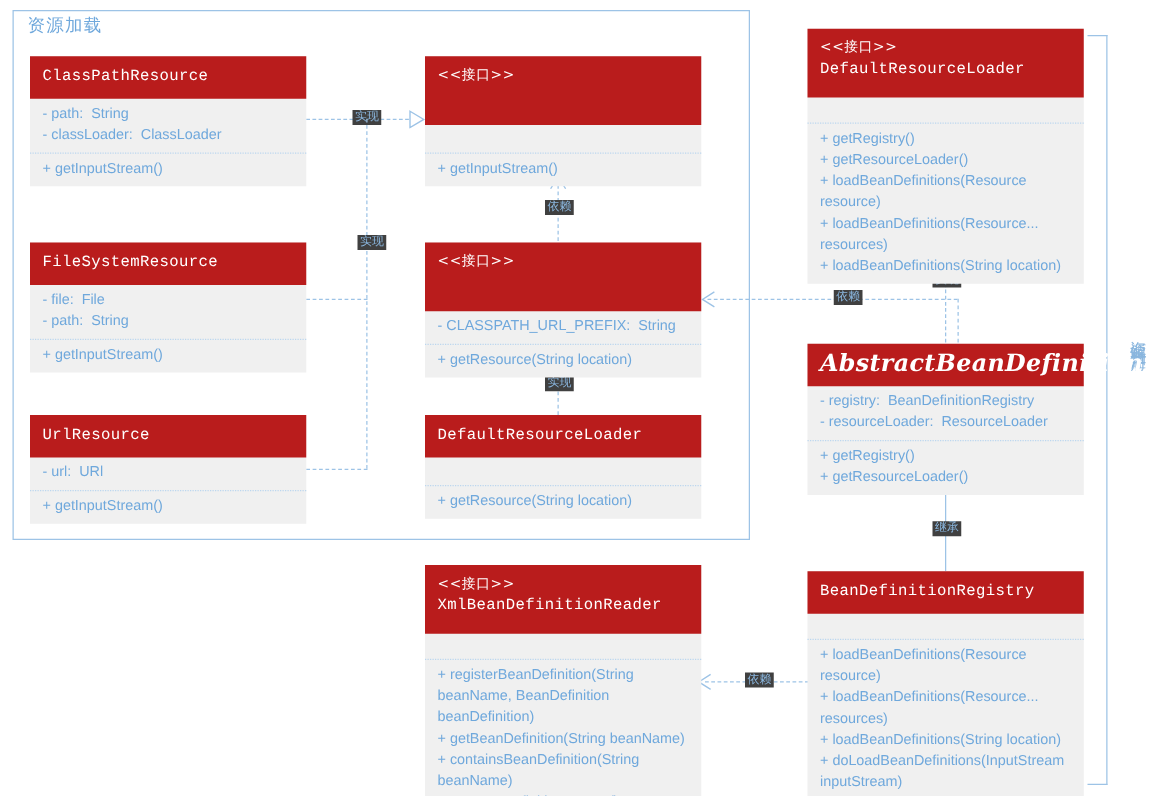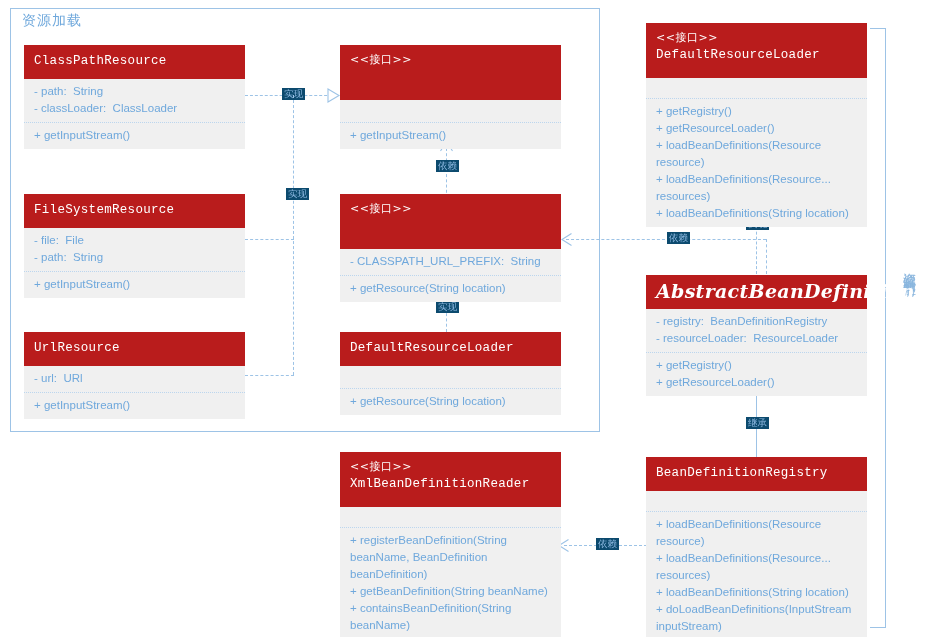--- a/index.html
+++ b/index.html
@@ -87,21 +87,21 @@
   }
   .ln.v-solid {
     border-left: 1px solid #9dc3e6;
     width: 0;
   }
   .edge-label {
     position: absolute;
     color: #8ab6de;
     font-family: "DejaVu Sans", sans-serif;
     font-size: 9.5px;
-    background: #0c4a6e;
+    background: #404040;
     padding: 0 2px;
     white-space: nowrap;
     line-height: 12px;
   }
   .arrow { position: absolute; }
   
   .vlabel {
     position: absolute;
     color: #8ab6de;
     font-family: "DejaVu Sans", sans-serif;

